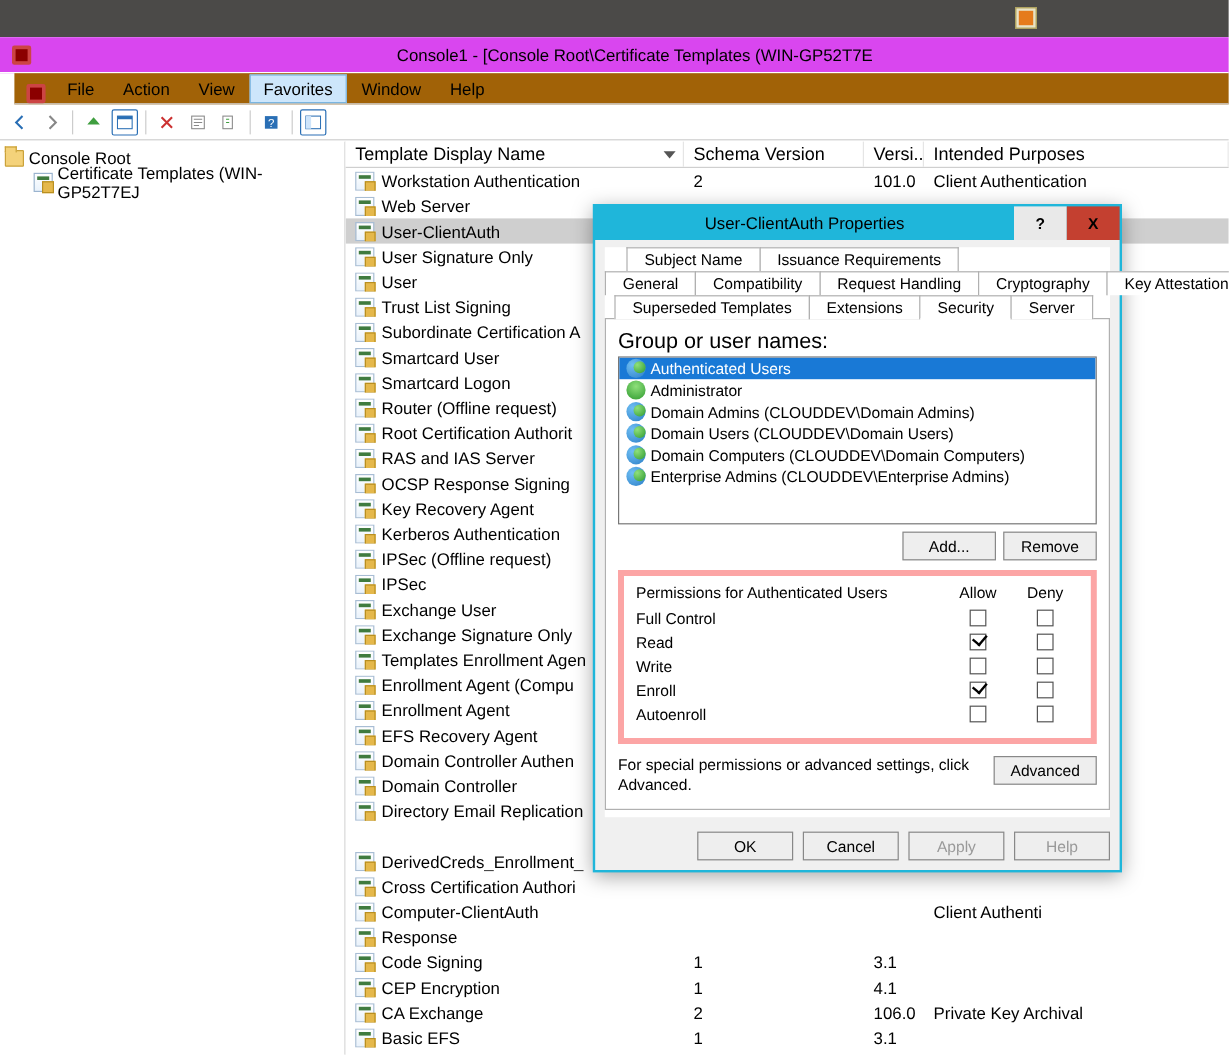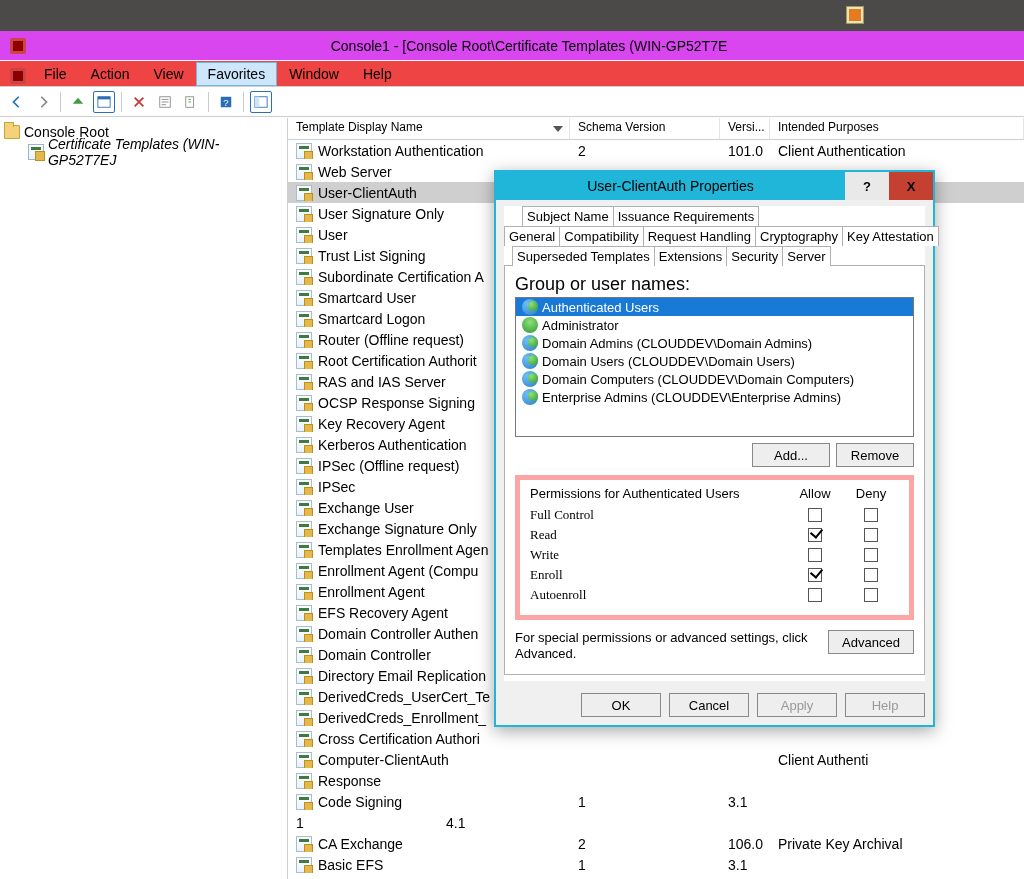--- a/index.html
+++ b/index.html
@@ -10,46 +10,46 @@
   .topstrip { position:absolute; left:0; right:0; top:0; height:31px; background:#4b4a48; }
   .topstrip .mini { position:absolute; right:160px; top:6px; width:18px; height:18px; background:#e8e3c6; border:1px solid #a89a4c; }
   .topstrip .mini:after{content:"";position:absolute;left:2px;top:2px;width:12px;height:12px;background:#e57b1c;}
 
   
   .window { position:absolute; left:0; top:31px; right:0; bottom:0; background:#fff; }
   .titlebar { height:30px; background:#d946ef; border-bottom:1px solid #fff; display:flex; align-items:center; }
   .titlebar .app-icon{ width:16px;height:16px; margin:0 8px 0 10px; background:#c44; border-radius:2px; position:relative;}
   .titlebar .app-icon:before{content:"";position:absolute;inset:3px;background:#8b0000;}
   .titlebar .title-text{ flex:1; text-align:center; font-size:14px; color:#000;}
-  .menubar { height:26px; display:flex; align-items:center; border-bottom:1px solid #cfcfcf; padding-left:6px; background:#ef4444;}
+  .menubar { height:26px; display:flex; align-items:flex-end; border-bottom:1px solid #cfcfcf; padding-left:6px; background:#a16207;margin-left:12px;}
   .menubar .icon-sm{width:16px;height:16px;margin:5px 6px 0 4px;background:#c44;border-radius:2px;position:relative;}
   .menubar .icon-sm:before{content:"";position:absolute;inset:3px;background:#8b0000;}
   .menuitem{ padding:4px 12px; font-size:14px; color:#000; position:relative;}
   .menuitem.active{ background:#cde6fb; border:1px solid #7ab5e0; padding:3px 11px;}
   .toolbar{ height:30px; display:flex; align-items:center; padding:0 6px; gap:4px; border-bottom:1px solid #cfcfcf;}
   .tbtn{ width:22px;height:22px;border:1px solid transparent; display:flex;align-items:center;justify-content:center; border-radius:2px;}
   .tbtn.framed{border:1px solid #2a6fb5;}
   .tbtn svg{width:14px;height:14px;}
   .tsep{width:1px;height:20px;background:#ccc;margin:0 2px;}
 
   
   .main{ position:absolute; left:0; right:0; top:87px; bottom:0; display:flex; }
   .tree{ width:288px; border-right:1px solid #cfcfcf; background:#fff; position:relative;}
   .tree-inner{ position:absolute; left:0;right:0;top:0;bottom:0; padding:4px 0; overflow:hidden;}
   .tree-row{ display:flex;align-items:center; height:20px; padding-left:4px; font-size:14px;}
-  .tree-row.child{ padding-left:28px;font-style:italic;}
+  .tree-row.child{ padding-left:28px;}
   .folder{width:16px;height:14px;margin-right:4px;background:#f4d27a;border:1px solid #caa23a;border-radius:1px;position:relative;}
   .folder:before{content:"";position:absolute;left:-1px;top:-4px;width:8px;height:4px;background:#f4d27a;border:1px solid #caa23a;border-bottom:none;}
   .tmpl-ico{width:16px;height:16px;margin-right:4px;background:linear-gradient(#fff,#e9f2fb);border:1px solid #9bb4cf;position:relative;}
   .tmpl-ico:after{content:"";position:absolute;left:2px;right:2px;top:2px;height:3px;background:#3f7b3f;}
   .tmpl-ico:before{content:"";position:absolute;right:-2px;bottom:-2px;width:8px;height:8px;background:#e5b84b;border:1px solid #b98f20;}
 
   .list{ flex:1; position:relative; background:#fff;}
   .list-header{ height:22px; display:flex; border-bottom:1px solid #cfcfcf; background:#fff;}
-  .col{ border-right:1px solid #e5e5e5; padding:2px 8px; font-size:12px; overflow:hidden; white-space:nowrap;}
+  .col{ border-right:1px solid #e5e5e5; padding:2px 8px; font-size:15px; overflow:hidden; white-space:nowrap;}
   .col.name{width:282px;position:relative;}
   .col.name .sort{position:absolute;right:6px;top:8px;width:0;height:0;border-left:5px solid transparent;border-right:5px solid transparent;border-top:6px solid #555;}
   .col.schema{width:150px;}
   .col.ver{width:50px;}
   .col.purp{flex:1;}
   .list-body{position:absolute;top:22px;left:0;right:0;bottom:0;overflow:hidden;}
   .row{ height:21px; display:flex; align-items:center; font-size:14px;}
   .row .c{padding:0 8px;overflow:hidden;white-space:nowrap;text-overflow:clip;}
   .row .c.name{width:282px;display:flex;align-items:center;}
   .row .c.schema{width:150px;}
@@ -63,21 +63,21 @@
   
   .dlg{ position:absolute; left:494px; top:170px; width:441px; background:#1fb6da; padding:2px; box-shadow:0 4px 16px rgba(0,0,0,.35);}
   .dlg-title{ height:28px; display:flex; align-items:stretch;}
   .dlg-title span.t{ flex:1; text-align:center; color:#000; font-size:14px; line-height:28px;}
   .dlg-title .btn{ width:44px; display:flex;align-items:center;justify-content:center;font-weight:bold;}
   .dlg-title .help{background:#e9e9e9;}
   .dlg-title .close{background:#c44030;color:#000;}
   .dlg-body{ background:#f0f0f0; padding:6px 8px 8px;}
   .tabs-wrap{ background:#fff; padding-bottom:6px;}
   .tabrow{ display:flex; }
-  .tab{ border:1px solid #b0b0b0; border-bottom:none; background:#fff; padding:2px 4px; font-size:13px; position:relative; margin-right:-1px; white-space:nowrap;}
+  .tab{ border:1px solid #b0b0b0; border-bottom:none; background:#fff; padding:2px 14px; font-size:13px; position:relative; margin-right:-1px; white-space:nowrap;}
   .tabrow.r1 .tab:first-child{margin-left:18px;}
   .tabrow.r2{ }
   .tabrow.r3 .tab:first-child{margin-left:8px;}
   .tab.active{ background:#fff; z-index:2;}
   .tab.active:after{content:"";position:absolute;left:0;right:0;bottom:-1px;height:2px;background:#fff;}
   .tab-panel{ border:1px solid #b0b0b0; padding:8px 10px 12px; background:#fff; margin-top:-1px;}
   .grp-label{ font-size:18px; margin-bottom:2px;}
   .grp-list{ border:1px solid #777; height:140px; background:#fff; overflow:hidden;}
   .gl-row{ display:flex; align-items:center; padding:2px 6px; font-size:13px; height:18px;}
   .gl-row.sel{ background:#1979d6; color:#fff;}
@@ -87,21 +87,21 @@
   .ui-user{background:radial-gradient(circle at 8px 5px,#8fe07b,#2f9a2f);border-radius:50%;}
   .btnrow{ display:flex; justify-content:flex-end; gap:6px; margin-top:6px;}
   .btn-std{ min-width:78px; height:24px; border:1px solid #888; background:#eee; font-size:13px; display:flex;align-items:center;justify-content:center;}
   .btn-std.disabled{color:#999;}
 
   .perm-box{ border:5px solid #fca5a5; margin-top:8px; padding:6px 10px 10px;}
   .perm-head{ display:flex; font-size:13px; margin-bottom:4px;}
   .perm-head .ph1{flex:1;}
   .perm-head .ph2,.perm-head .ph3{ width:56px; text-align:center;}
   .perm-row{ display:flex; align-items:center; height:20px; font-size:13px;}
-  .perm-row .pn{flex:1;font-family:Liberation Serif, serif;}
+  .perm-row .pn{flex:1;}
   .cb{ width:14px;height:14px;border:1px solid #555;margin:0 auto;display:block;position:relative;background:#fff;}
   .cb.checked:after{content:"";position:absolute;left:2px;top:-1px;width:9px;height:6px;border-left:2px solid #000;border-bottom:2px solid #000;transform:rotate(-50deg);}
   .perm-row .pc{width:56px;}
 
   .special{ display:flex; align-items:flex-start; margin-top:10px; font-size:13px;}
   .special .txt{flex:1;line-height:16px;}
   .special .btn-std{min-width:86px;}
 
   .dlg-buttons{ display:flex; justify-content:flex-end; gap:8px; margin-top:12px;}
   .dlg-buttons .btn-std{min-width:80px;}
@@ -440,24 +440,20 @@
           <div class="row">
             <div class="c name">
               <span class="cert-ico"></span>
               <span>Directory Email Replication</span>
             </div>
             <div class="c schema"></div>
             <div class="c ver"></div>
             <div class="c purp">Replication</div>
           </div>
           <div class="row">
-            <div class="c name">
-              <span class="cert-ico"></span>
-              <span>DerivedCreds_UserCert_Te</span>
-            </div>
             <div class="c schema"></div>
             <div class="c ver"></div>
             <div class="c purp">Secure Email, E</div>
           </div>
           <div class="row">
             <div class="c name">
               <span class="cert-ico"></span>
               <span>DerivedCreds_Enrollment_</span>
             </div>
             <div class="c schema"></div>
@@ -494,20 +490,24 @@
           <div class="row">
             <div class="c name">
               <span class="cert-ico"></span>
               <span>Code Signing</span>
             </div>
             <div class="c schema">1</div>
             <div class="c ver">3.1</div>
             <div class="c purp"></div>
           </div>
           <div class="row">
+            <div class="c name">
+              <span class="cert-ico"></span>
+              <span>CEP Encryption</span>
+            </div>
             <div class="c schema">1</div>
             <div class="c ver">4.1</div>
             <div class="c purp"></div>
           </div>
           <div class="row">
             <div class="c name">
               <span class="cert-ico"></span>
               <span>CA Exchange</span>
             </div>
             <div class="c schema">2</div>

